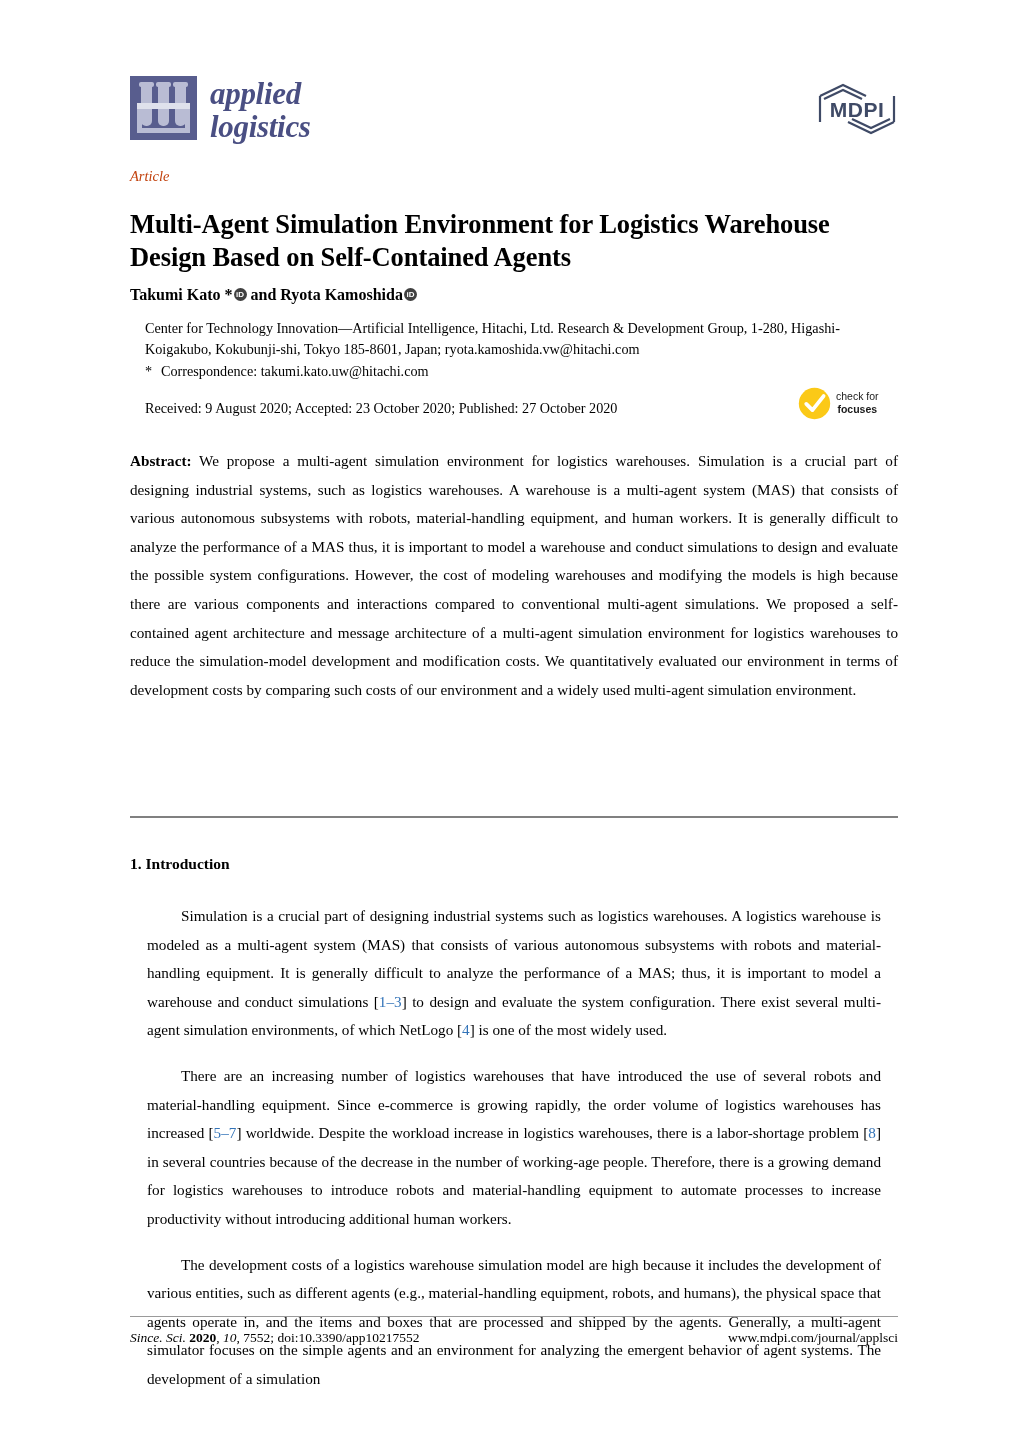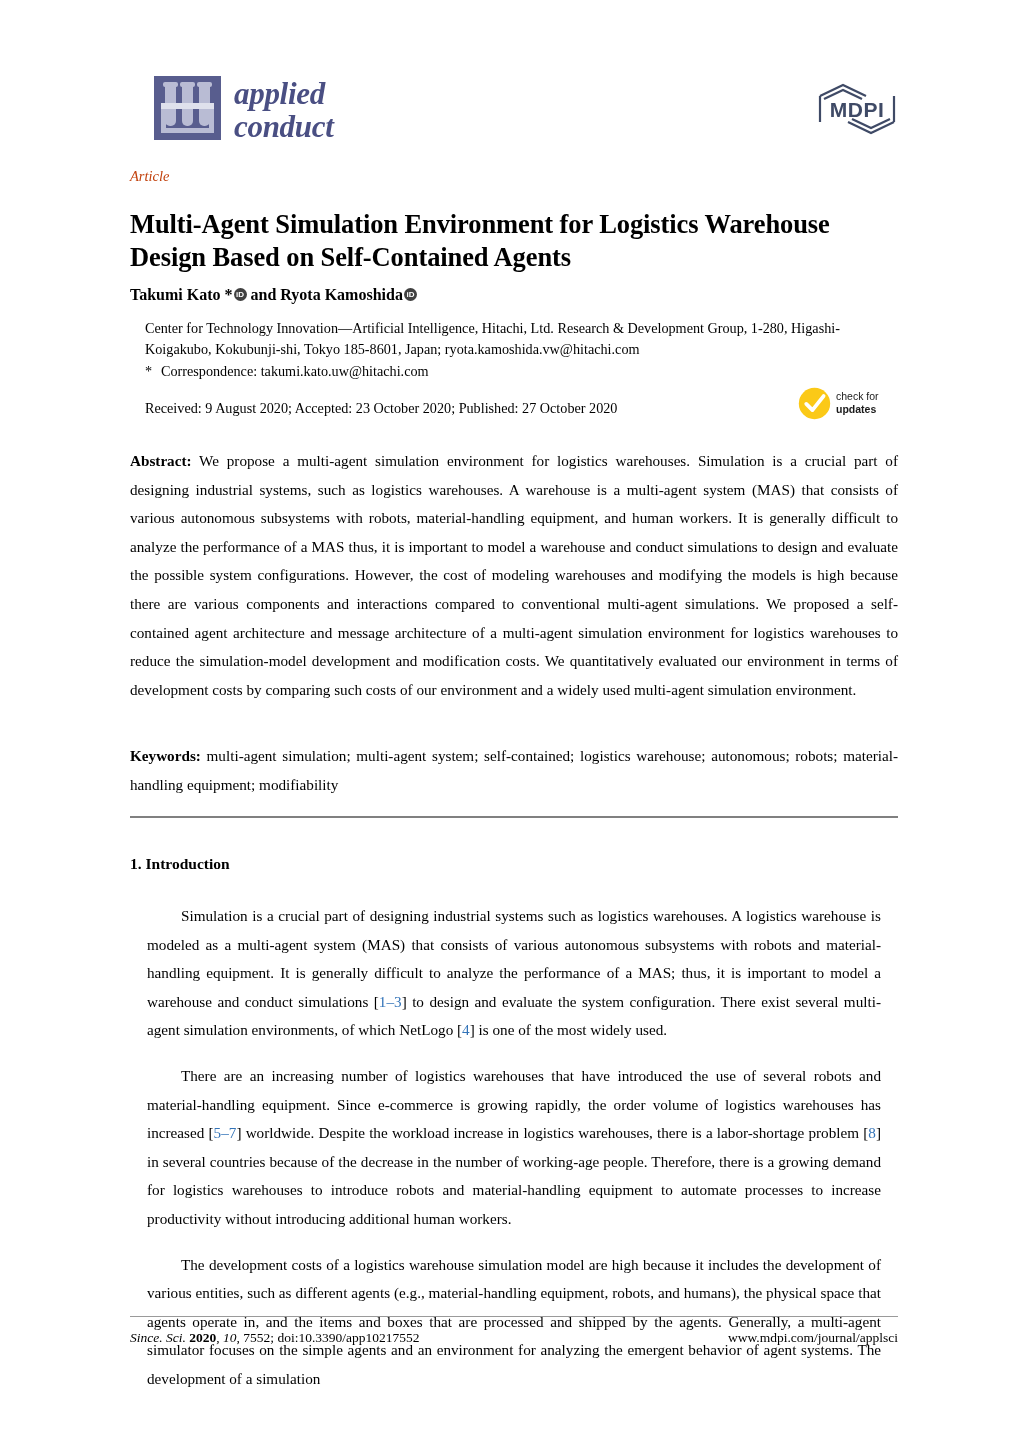--- a/index.html
+++ b/index.html
@@ -20,21 +20,21 @@
     width: 768px; height: 1442px;
   }
 
   
   .masthead {
     position: absolute; left: 0; top: 76px;
     width: 768px; height: 80px;
   }
   .logo-block {
     position: absolute; left: 0; top: 0;
-    display: flex; align-items: flex-start; gap: 13px; margin-left: 24px;
+    display: flex; align-items: flex-start; gap: 13px;
   }
   .logo-mark {
     width: 67px; height: 64px;
     background: #585d8e;
     position: relative;
     flex: none;
   }
   .tube {
     position: absolute;
     background: #b9bcd4;
@@ -142,21 +142,21 @@
   }
 
   
   .dates {
     position: absolute; left: 15px; top: 400px;
     font-size: 14.2px;
   }
   .check-updates {
     position: absolute; right: 0; top: 385px;
     width: 100px; height: 36px;
-    display: flex; align-items: center; gap: 5px;
+    display: flex; align-items: center; gap: 5px; text-align: center;
   }
   .check-mark {
     width: 33px; height: 33px; flex: none;
   }
   .cu-text {
     font-family: "Liberation Sans", sans-serif;
     font-size: 10.5px;
     line-height: 13px;
     color: #1a1a1a;
   }
@@ -232,21 +232,21 @@
         <div class="tube t1"></div>
         <div class="tube t2"></div>
         <div class="tube t3"></div>
         <div class="rack-bar"></div>
         <div class="rack-foot-l"></div>
         <div class="rack-foot-r"></div>
         <div class="rack-base"></div>
       </div>
       <div class="journal-name">
         <div>applied</div>
-        <div>conduct</div>
+        <div>logistics</div>
       </div>
     </div>
 
     <div class="mdpi-logo">
       <svg width="82" height="54" viewBox="0 0 82 54" xmlns="http://www.w3.org/2000/svg">
         <g fill="none" stroke="#3f4a66" stroke-width="2.2">
           <path d="M4 14 L4 40"></path>
           <path d="M78 14 L78 40"></path>
           <path d="M4 14 L27 3 L50 14"></path>
           <path d="M8 17 L27 8 L46 17"></path>
@@ -274,31 +274,28 @@
 
   <div class="dates">Received: 9 August 2020; Accepted: 23 October 2020; Published: 27 October 2020</div>
 
   <div class="check-updates">
     <svg class="check-mark" viewBox="0 0 40 40" xmlns="http://www.w3.org/2000/svg">
       <circle cx="20" cy="20" r="19" fill="#fbc917"></circle>
       <path d="M10 20.5 L17.5 28 L31 11" fill="none" stroke="#ffffff" stroke-width="4.6" stroke-linecap="round" stroke-linejoin="round"></path>
     </svg>
     <div class="cu-text">
       <div>check for</div>
-      <b>updates</b>
+      <b>focuses</b>
     </div>
   </div>
 
   <div class="abstract">
     <b>Abstract:</b><span> We propose a multi-agent simulation environment for logistics warehouses. Simulation is a crucial part of designing industrial systems, such as logistics warehouses. A warehouse is a multi-agent system (MAS) that consists of various autonomous subsystems with robots, material-handling equipment, and human workers. It is generally difficult to analyze the performance of a MAS thus, it is important to model a warehouse and conduct simulations to design and evaluate the possible system configurations. However, the cost of modeling warehouses and modifying the models is high because there are various components and interactions compared to conventional multi-agent simulations. We proposed a self-contained agent architecture and message architecture of a multi-agent simulation environment for logistics warehouses to reduce the simulation-model development and modification costs. We quantitatively evaluated our environment in terms of development costs by comparing such costs of our environment and a widely used multi-agent simulation environment.</span>
   </div>
 
-  <div class="keywords">
-    <b>Keywords:</b><span>  multi-agent simulation; multi-agent system; self-contained; logistics warehouse; autonomous; robots; material-handling equipment; modifiability</span>
-  </div>
 
   <div class="rule rule-abstract"></div>
 
   <div class="section-head">1. Introduction</div>
 
   <div class="body-text">
     <p><span>Simulation is a crucial part of designing industrial systems such as logistics warehouses. A logistics warehouse is modeled as a multi-agent system (MAS) that consists of various autonomous subsystems with robots and material-handling equipment. It is generally difficult to analyze the performance of a MAS; thus, it is important to model a warehouse and conduct simulations [</span><span class="cite">1–3</span><span>] to design and evaluate the system configuration. There exist several multi-agent simulation environments, of which NetLogo [</span><span class="cite">4</span><span>] is one of the most widely used.</span></p>
     <p><span>There are an increasing number of logistics warehouses that have introduced the use of several robots and material-handling equipment. Since e-commerce is growing rapidly, the order volume of logistics warehouses has increased [</span><span class="cite">5–7</span><span>] worldwide. Despite the workload increase in logistics warehouses, there is a labor-shortage problem [</span><span class="cite">8</span><span>] in several countries because of the decrease in the number of working-age people. Therefore, there is a growing demand for logistics warehouses to introduce robots and material-handling equipment to automate processes to increase productivity without introducing additional human workers.</span></p>
     <p>The development costs of a logistics warehouse simulation model are high because it includes the development of various entities, such as different agents (e.g., material-handling equipment, robots, and humans), the physical space that agents operate in, and the items and boxes that are processed and shipped by the agents. Generally, a multi-agent simulator focuses on the simple agents and an environment for analyzing the emergent behavior of agent systems. The development of a simulation</p>
   </div>

